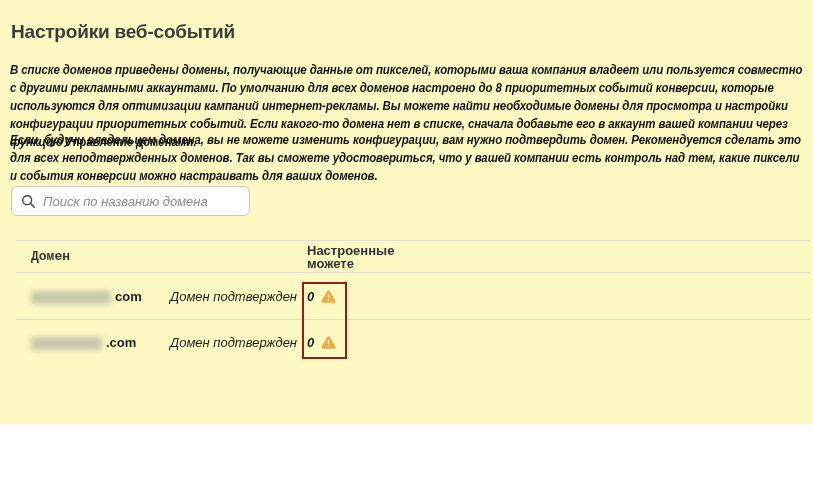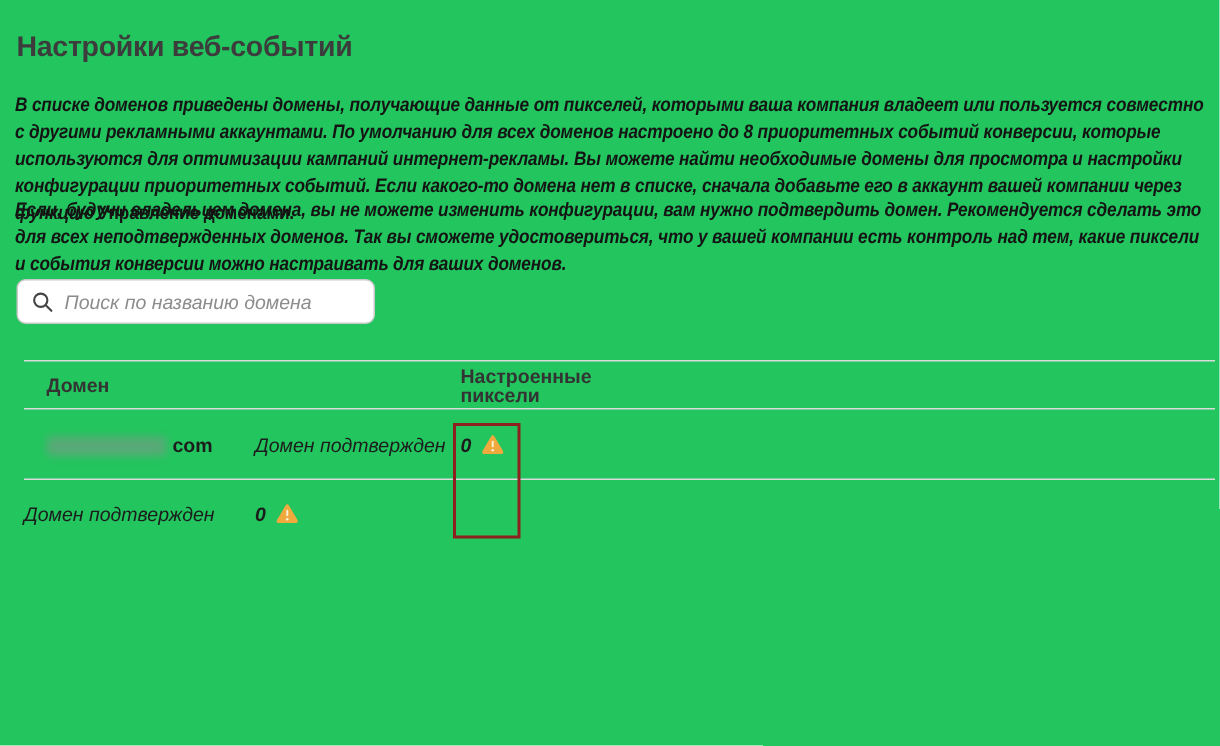--- a/index.html
+++ b/index.html
@@ -8,22 +8,22 @@
     --text-primary: #141414;
     --title: #3C3C3C;
     --border: #DBDBDB;
     --placeholder: #8C8C8C;
   }
   * { box-sizing: border-box; }
   html, body { margin: 0; padding: 0; background: #fff; }
   .page {
     position: relative;
     width: 813px;
-    height: 497px;
-    background: #22c55e;
+    height: 424px;
+    background: #fef9c3;
     overflow: hidden;
     font-family: "Liberation Sans", sans-serif;
     color: var(--text-primary);
   }
   .page-title {
     position: absolute;
     left: 11px;
     top: 8px;
     font-size: 19px;
     font-weight: 700;
@@ -86,21 +86,21 @@
     display: grid;
     grid-template-columns: 154px 137px 1fr;
     align-items: center;
     height: 33px;
     border-top: 1px solid var(--border);
     border-bottom: 1px solid var(--border);
     font-size: 13px;
     font-weight: 700;
     color: #333;
   }
-  .t-header .col-domain { padding-left: 15px; }
+  .t-header .col-domain { padding-left: 15px; font-family: Liberation Mono, monospace; }
   .col-events-header { max-width: 95px; line-height: 13px; }
   .t-row {
     display: grid;
     grid-template-columns: 154px 137px 1fr;
     align-items: center;
     height: 46px;
     font-size: 13px;
   }
   .t-row + .t-row { border-top: 1px solid var(--border); }
   .cell-domain {
@@ -159,21 +159,21 @@
       </svg>
     </span>
     <input class="search-input" type="text" placeholder="Поиск по названию домена" style="">
   </div>
 
   <div class="domains-table">
 
     <div class="t-header">
       <div class="col-domain">Домен</div>
       <div></div>
-      <div class="col-events-header">Настроенные пиксели</div>
+      <div class="col-events-header">Настроенные можете</div>
     </div>
 
     <div class="t-row">
       <div class="cell-domain">
         <span class="blur-redaction blur-w1"></span>
         <span>com</span>
       </div>
       <div class="cell-status">Домен подтвержден</div>
       <div class="cell-events">
         <span>0</span>
@@ -181,20 +181,24 @@
           <svg width="15" height="13" viewBox="0 0 24 21">
             <path d="M10.3 1.3 L0.8 17.4 a2 2 0 0 0 1.7 3 h19 a2 2 0 0 0 1.7 -3 L13.7 1.3 a2 2 0 0 0 -3.4 0 Z" fill="var(--warning-icon)"></path>
             <rect x="10.9" y="6.2" width="2.2" height="7" rx="1.1" fill="#FDEFD2"></rect>
             <circle cx="12" cy="16.4" r="1.4" fill="#FDEFD2"></circle>
           </svg>
         </span>
       </div>
     </div>
 
     <div class="t-row">
+      <div class="cell-domain">
+        <span class="blur-redaction blur-w2"></span>
+        <span>.com</span>
+      </div>
       <div class="cell-status">Домен подтвержден</div>
       <div class="cell-events">
         <span>0</span>
         <span class="warning-icon">
           <svg width="15" height="13" viewBox="0 0 24 21">
             <path d="M10.3 1.3 L0.8 17.4 a2 2 0 0 0 1.7 3 h19 a2 2 0 0 0 1.7 -3 L13.7 1.3 a2 2 0 0 0 -3.4 0 Z" fill="var(--warning-icon)"></path>
             <rect x="10.9" y="6.2" width="2.2" height="7" rx="1.1" fill="#FDEFD2"></rect>
             <circle cx="12" cy="16.4" r="1.4" fill="#FDEFD2"></circle>
           </svg>
         </span>

